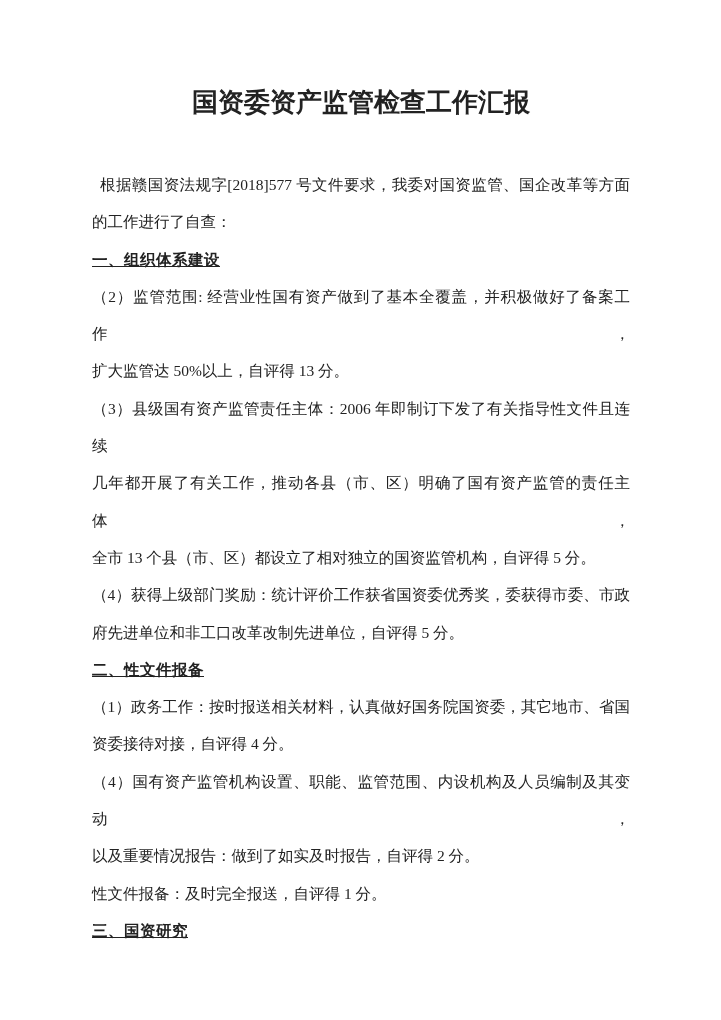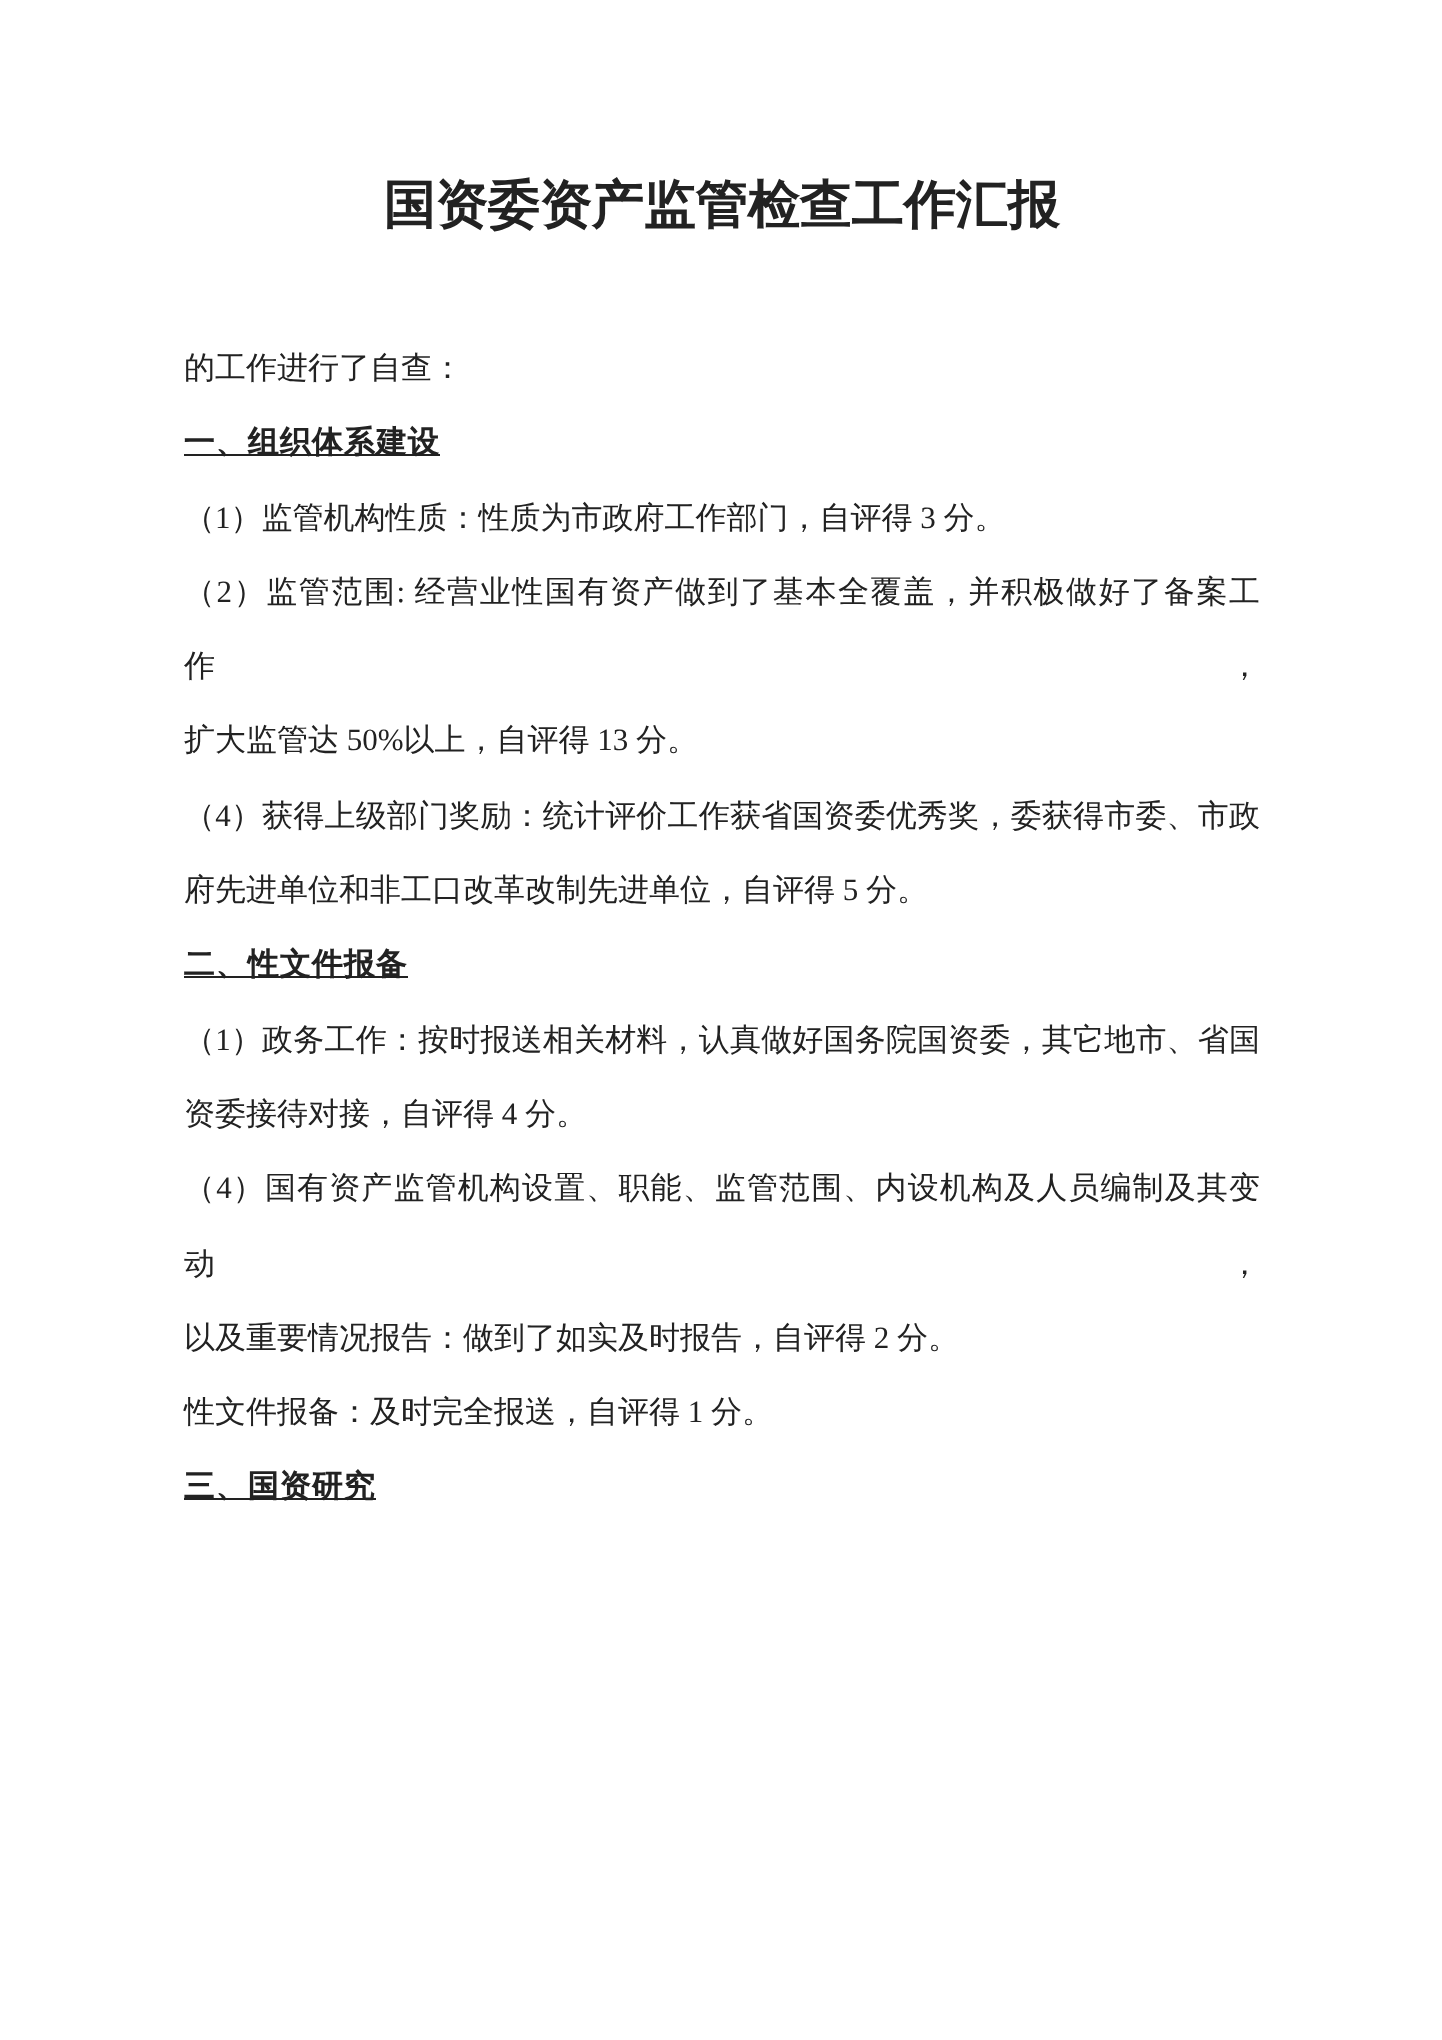--- a/index.html
+++ b/index.html
@@ -46,31 +46,34 @@
   }
 </style>
 </head>
 <body>
 
 <div class="page">
   <div class="doc">
     <div class="title">国资委资产监管检查工作汇报</div>
     <div class="docbody">
         <div class="block paragraph">
+          <div class="line f ind">根据赣国资法规字[2018]577 号文件要求，我委对国资监管、国企改革等方面</div>
           <div class="line">的工作进行了自查：</div>
         </div>
         <div class="block heading">
           <div class="line">一、组织体系建设</div>
         </div>
         <div class="block paragraph">
-          <div class="line">（1）监管机构性质：性质为市政府工作部门，自评得 3 分。</div>
+          <div class="line f">（2）监管范围: 经营业性国有资产做到了基本全覆盖，并积极做好了备案工作，</div>
+          <div class="line">扩大监管达 50%以上，自评得 13 分。</div>
         </div>
         <div class="block paragraph">
-          <div class="line f">（2）监管范围: 经营业性国有资产做到了基本全覆盖，并积极做好了备案工作，</div>
-          <div class="line">扩大监管达 50%以上，自评得 13 分。</div>
+          <div class="line f">（3）县级国有资产监管责任主体：2006 年即制订下发了有关指导性文件且连续</div>
+          <div class="line f">几年都开展了有关工作，推动各县（市、区）明确了国有资产监管的责任主体，</div>
+          <div class="line">全市 13 个县（市、区）都设立了相对独立的国资监管机构，自评得 5 分。</div>
         </div>
         <div class="block paragraph">
           <div class="line f">（4）获得上级部门奖励：统计评价工作获省国资委优秀奖，委获得市委、市政</div>
           <div class="line">府先进单位和非工口改革改制先进单位，自评得 5 分。</div>
         </div>
         <div class="block heading">
           <div class="line">二、性文件报备</div>
         </div>
         <div class="block paragraph">
           <div class="line f">（1）政务工作：按时报送相关材料，认真做好国务院国资委，其它地市、省国</div>

